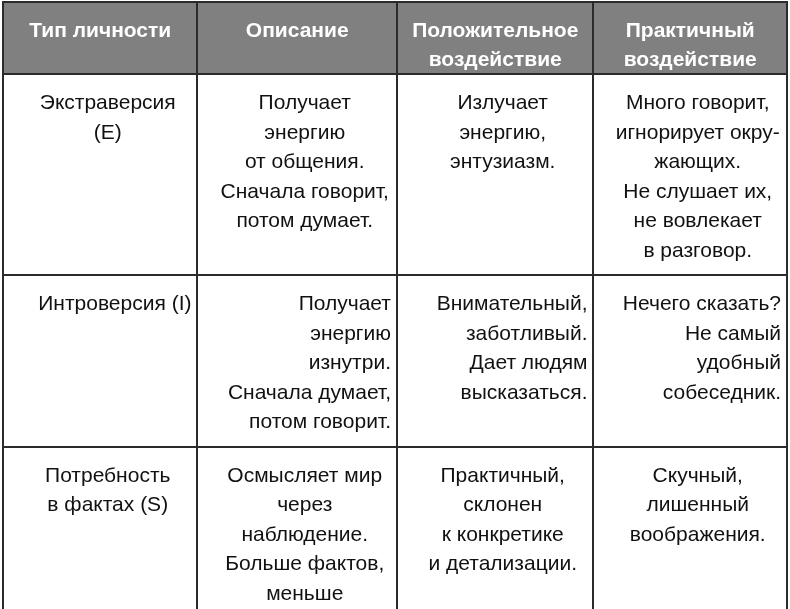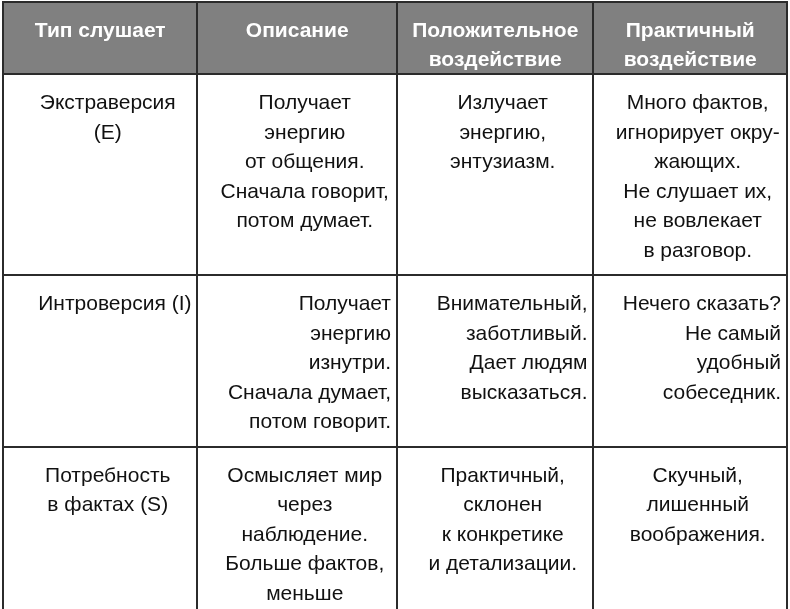--- a/index.html
+++ b/index.html
@@ -80,39 +80,39 @@
 <div class="table-wrap">
   <table class="personality-table">
     <colgroup>
       <col class="c1">
         <col class="c2">
         <col class="c3">
         <col class="c4">
     </colgroup>
     <thead>
       <tr>
-        <th>Тип слушает</th>
+        <th>Тип личности</th>
         <th>Описание</th>
         <th>Положительное
 воздействие</th>
         <th>Практичный
 воздействие</th>
       </tr>
     </thead>
     <tbody>
       <tr class="row-0">
         <td>Экстраверсия (E)</td>
         <td>Получает энергию
 от общения.
 Сначала говорит,
 потом думает.</td>
         <td>Излучает
 энергию,
 энтузиазм.</td>
-        <td>Много фактов,
+        <td>Много говорит,
 игнорирует окру-
 жающих.
 Не слушает их,
 не вовлекает
 в разговор.</td>
       </tr>
       <tr class="row-1">
         <td>Интроверсия (I)</td>
         <td>Получает энергию
 изнутри.

